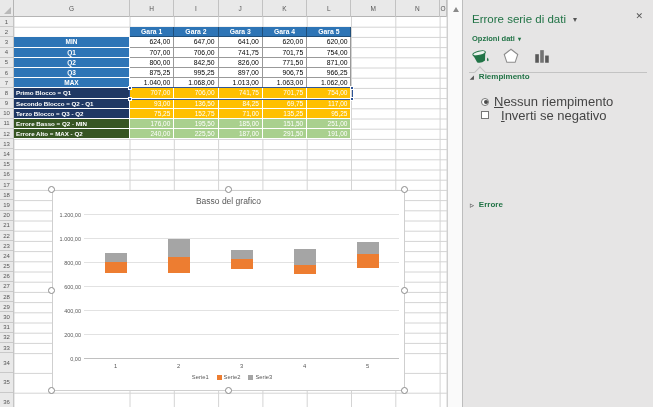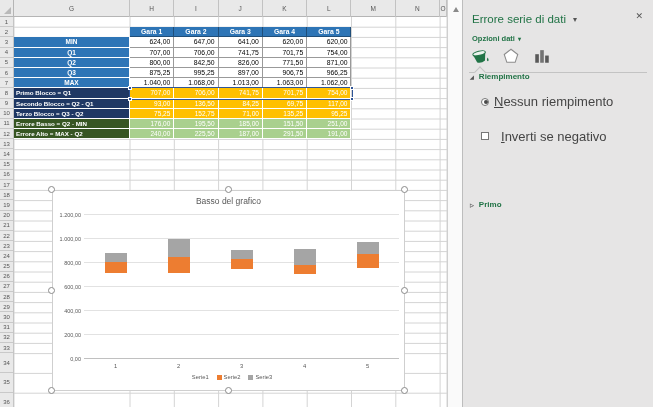--- a/index.html
+++ b/index.html
@@ -384,24 +384,24 @@
     <div class="section" style="top:72px;">
       <span class="tri">◢</span>
       <span>Riempimento</span>
     </div>
 
     <div id="options">
         <div class="opt">
           <span class="radio on"></span>
           <span><u>N</u>essun riempimento</span>
         </div>
-        <div class="opt" style="margin-top: 21px; gap: 12px;">
+        <div class="opt" style="margin-top: 0; gap: 12px;">
           <span class="chk"></span>
           <span><u>I</u>nverti se negativo</span>
         </div>
       </div>
 
     <div class="section" style="top:200px;">
       <span class="tri">▷</span>
-      <span>Primo</span>
+      <span>Errore</span>
     </div>
   </div>
 </div>
 
 </body></html>

